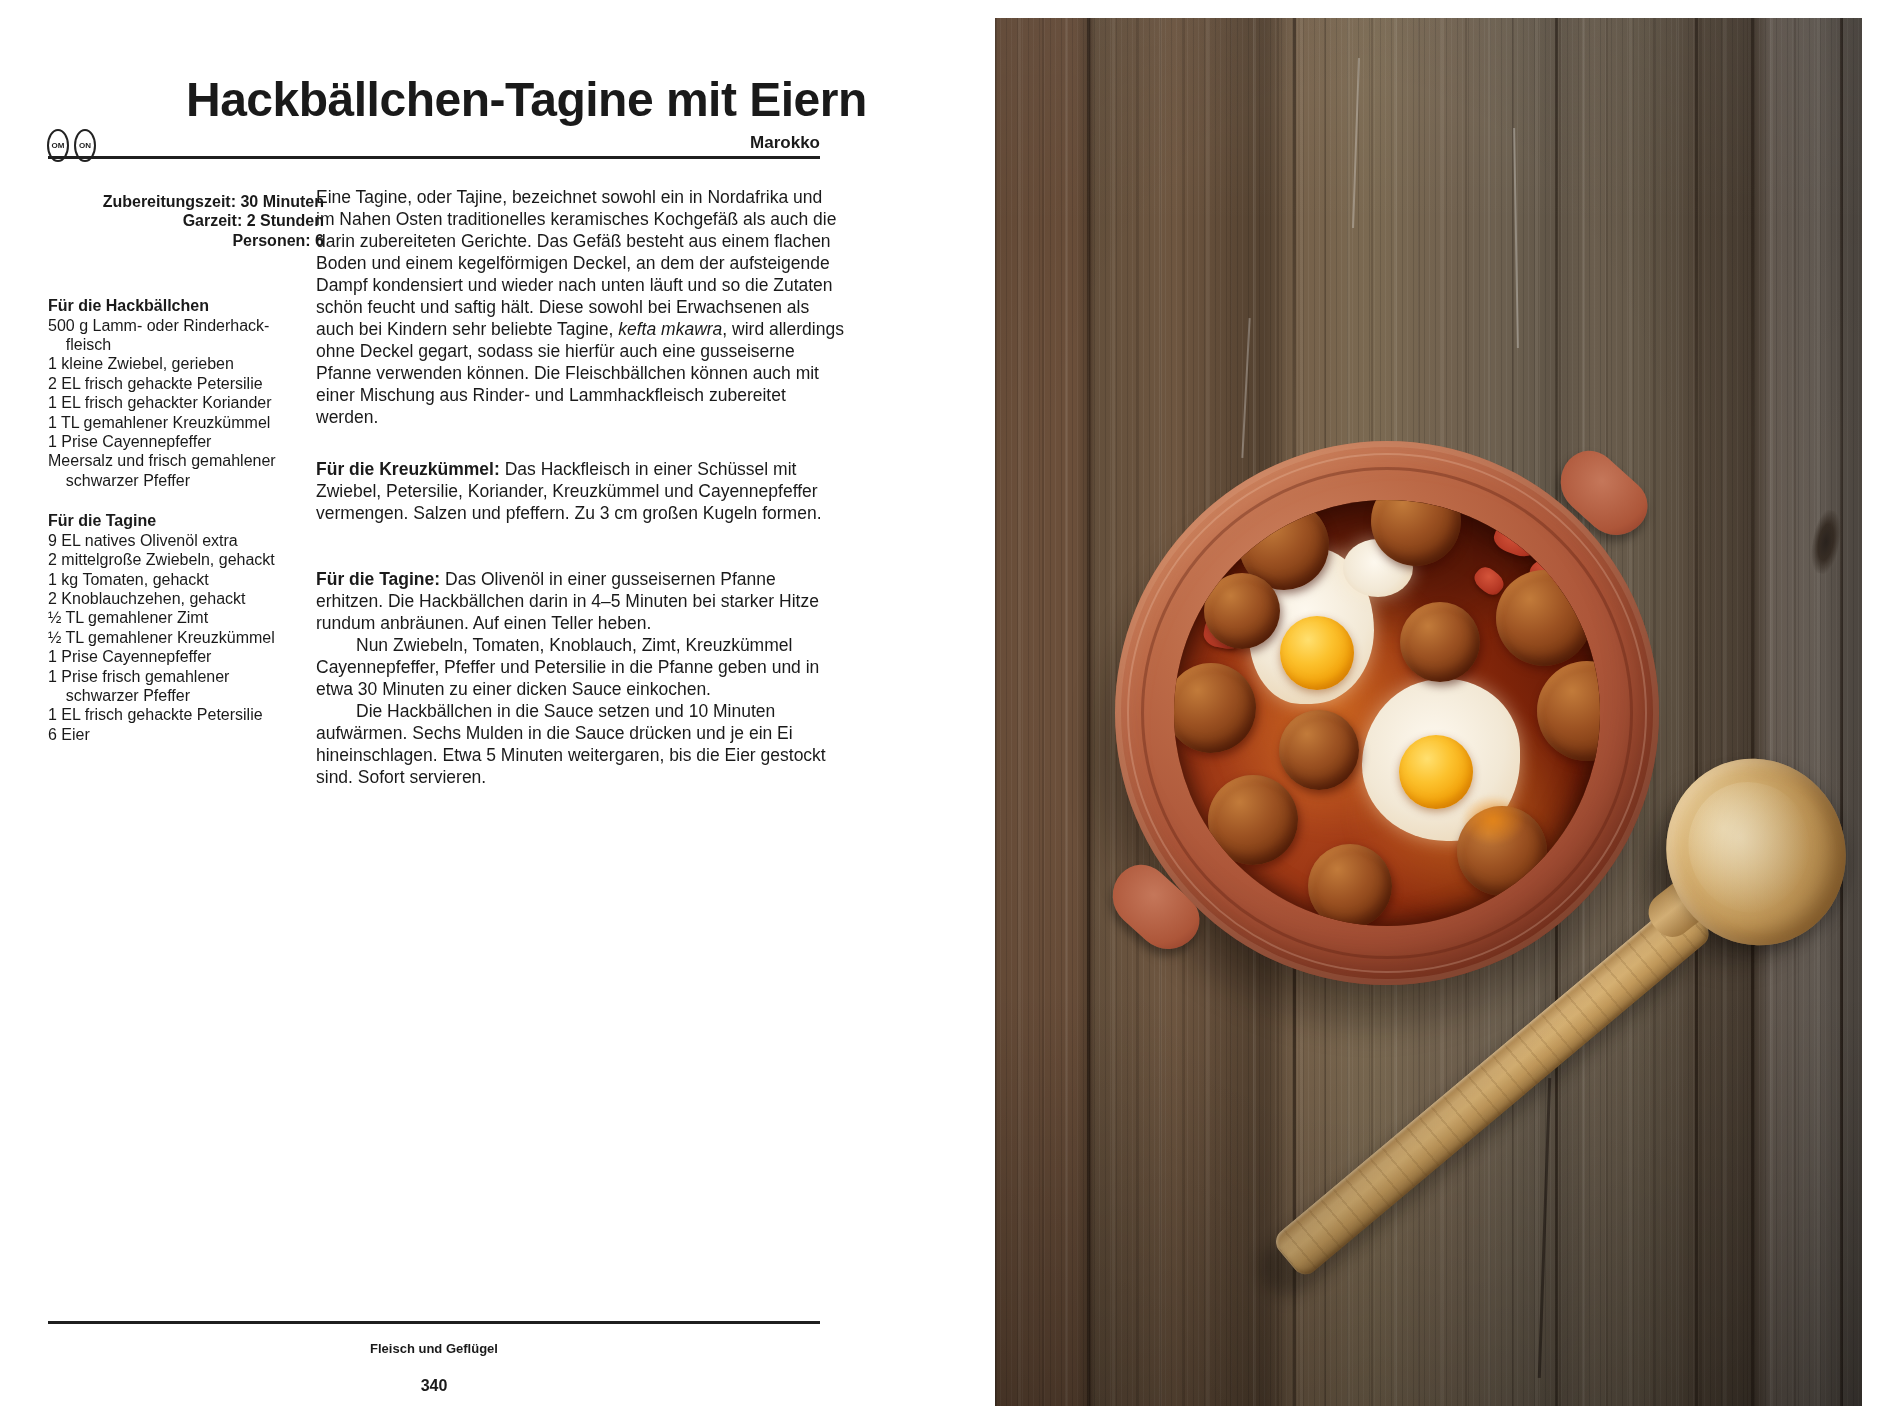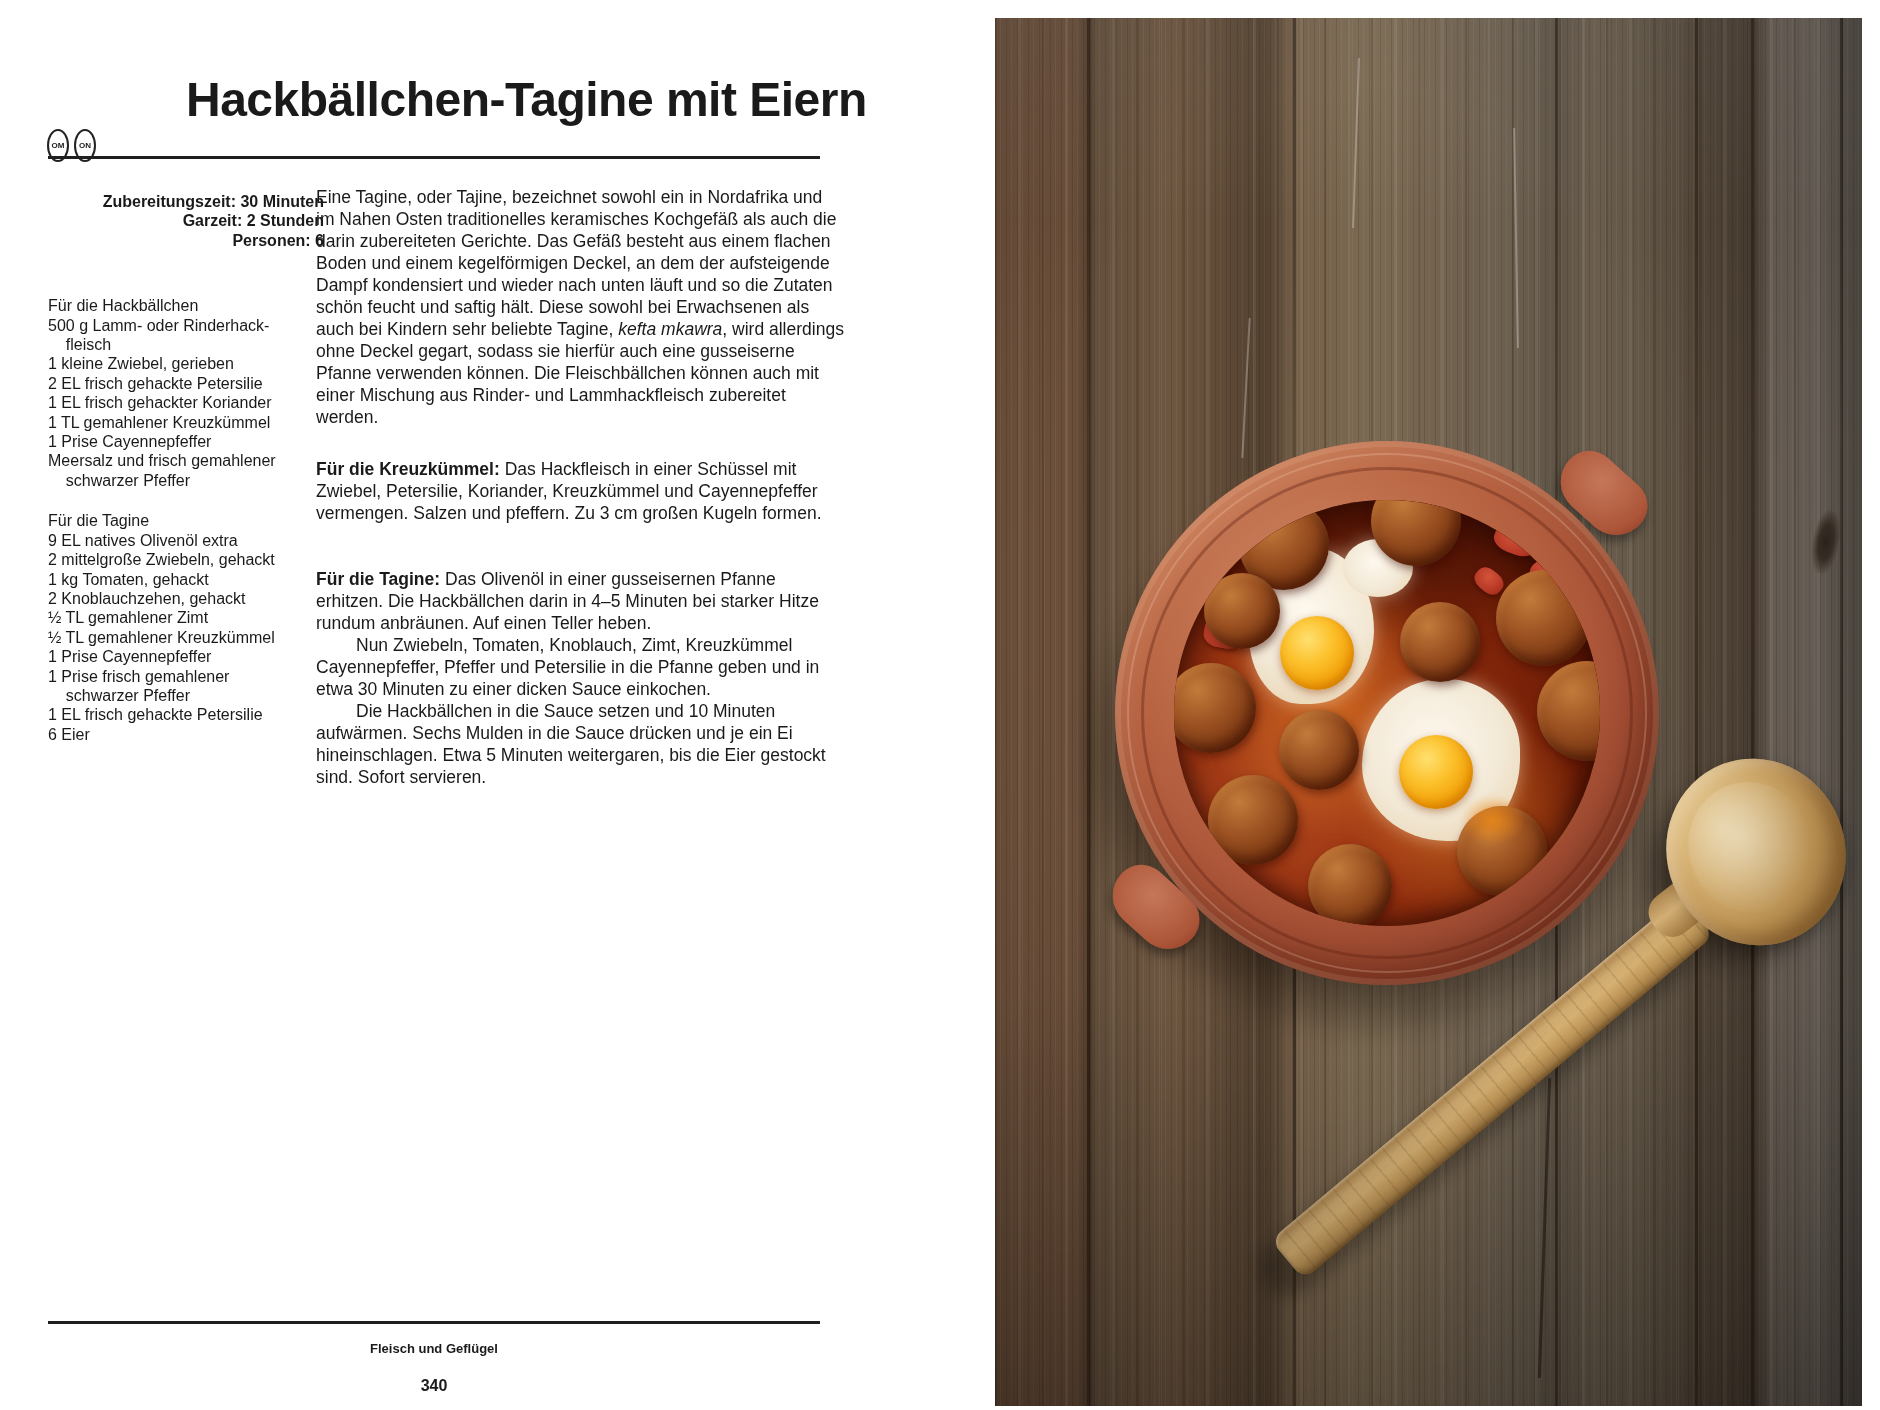--- a/index.html
+++ b/index.html
@@ -13,21 +13,21 @@
   .badge{width:22px;height:33px;border:2px solid #222;border-radius:50%;box-sizing:border-box;
          display:flex;align-items:center;justify-content:center;font-size:8px;font-weight:bold;letter-spacing:0;}
   .country{position:absolute;left:48px;top:133px;width:772px;text-align:right;font-size:17px;font-weight:bold;}
   .rule{position:absolute;left:48px;width:772px;height:3px;background:#1f1f1f;}
   .rule-top{top:156px;}
   .rule-bottom{top:1321px;}
 
   .ingredients{position:absolute;left:48px;top:192px;width:276px;font-size:16px;line-height:19.4px;}
   .ing-line{white-space:pre;}
   .bold{font-weight:bold;text-align:right;}
-  .ing-heading{font-weight:normal;white-space:pre;}
+  .ing-heading{font-weight:bold;white-space:pre;}
   .gap-lg{height:46px;}
   .gap-md{height:21px;}
 
   .method{position:absolute;left:316px;top:186px;width:528px;font-size:17.5px;line-height:22px;}
   .method p{margin:0;}
   .para1{margin-bottom:30px !important;}
   .para2{margin-bottom:44px !important;}
   .indent{text-indent:40px;}
   .method em{font-style:italic;}
   .method strong{font-weight:bold;}
@@ -122,20 +122,21 @@
 
 <div class="stage">
 
   <section class="left-page">
     <h1 class="title">Hackbällchen-Tagine mit Eiern</h1>
 
     <div class="badges">
       <span class="badge">OM</span>
       <span class="badge">ON</span>
     </div>
+    <div class="country">Marokko</div>
     <div class="rule rule-top"></div>
 
     <aside class="ingredients">
       <div class="ing-line bold">Zubereitungszeit: 30 Minuten</div>
       <div class="ing-line bold">Garzeit: 2 Stunden</div>
       <div class="ing-line bold">Personen: 6</div>
 
       <div class="gap-lg"></div>
 
       <div class="ing-heading">Für die Hackbällchen</div>

